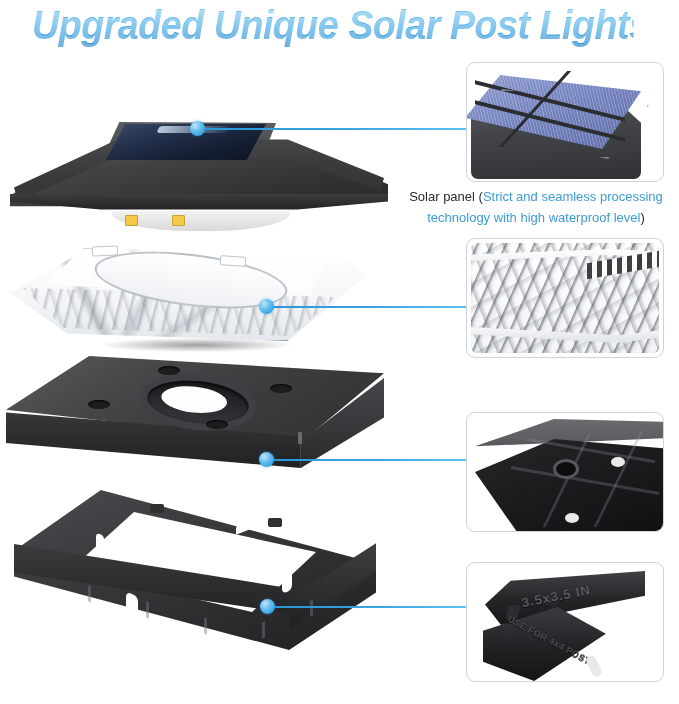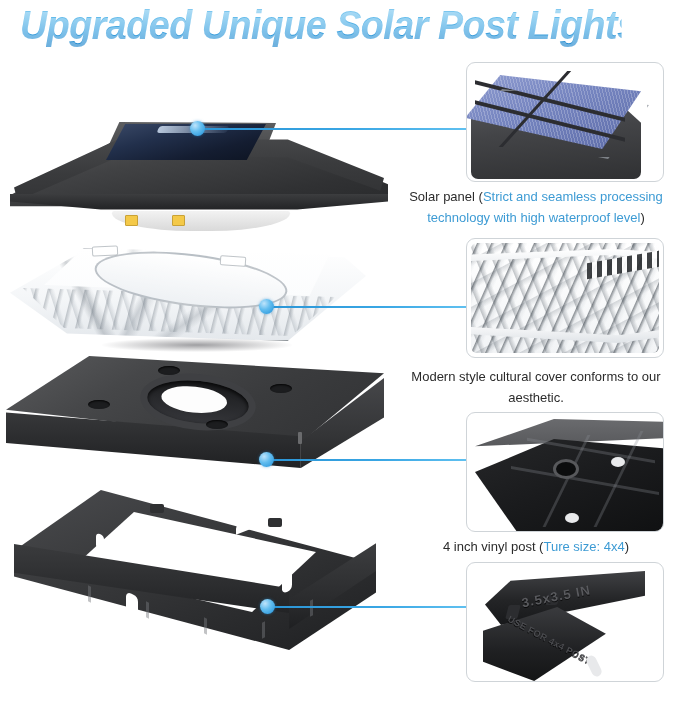--- a/index.html
+++ b/index.html
@@ -4,21 +4,21 @@
 <style>
   html,body{margin:0;padding:0;}
   body{
     width:679px;height:704px;background:#ffffff;
     font-family:"Liberation Sans","DejaVu Sans",sans-serif;
     overflow:hidden;position:relative;
   }
   #page{position:absolute;inset:0;width:679px;height:704px;}
 
   
-  .title-wrap{position:absolute;left:0;top:0;width:592px;height:56px;}
+  .title-wrap{position:absolute;left:12px;top:0;width:592px;height:56px;}
   .title{
     position:absolute;left:20px;top:2px;width:640px;
     font-size:40px;font-weight:bold;font-style:italic;
     letter-spacing:-0.5px;line-height:46px;white-space:nowrap;
     font-family:"Liberation Sans","DejaVu Sans",sans-serif;
     transform:scaleX(0.94);transform-origin:left top;
     background:linear-gradient(180deg,#9fd6f4 0%,#66bdec 32%,#3ba2e0 62%,#1c82c9 100%);
     -webkit-background-clip:text;background-clip:text;color:transparent;
     -webkit-text-fill-color:transparent;
     text-shadow:0 1px 0 rgba(255,255,255,.35);
@@ -361,39 +361,32 @@
     <span>Solar panel (</span><span class="hl">Strict and seamless processing</span>
     <span class="hl">technology with high waterproof level</span><span>)</span>
   </div>
 
   <div class="photo p2">
     <div class="tex"></div>
     <div class="lip"></div>
     <div class="teeth"></div>
     <div class="base-edge"></div>
   </div>
-  <div class="cap-txt" style="left:398px;top:366px;width:276px;">
-    <span>Modern style cultural cover conforms to</span>
-    <span>our aesthetic.</span>
-  </div>
 
   <div class="photo p3">
     <div class="slab-top"></div>
     <div class="slab-under"></div>
     <div class="rib a"></div>
     <div class="rib b"></div>
     <div class="rib c"></div>
     <div class="rib d"></div>
     <div class="grommet"></div>
     <div class="hole h1"></div>
     <div class="hole h2"></div>
   </div>
-  <div class="cap-txt" style="left:398px;top:536px;width:276px;">
-    <span>4 inch vinyl post (</span><span class="hl">Ture size: 4x4</span><span>)</span>
-  </div>
 
   <div class="photo p4">
     <div class="armA"></div>
     <div class="armB"></div>
     <div class="nub n1"></div>
     <div class="nub n2"></div>
     <div class="emboss1">3.5x3.5 IN</div>
     <div class="emboss2">USE FOR 4x4 POST</div>
     <div class="slot"></div>
   </div>

